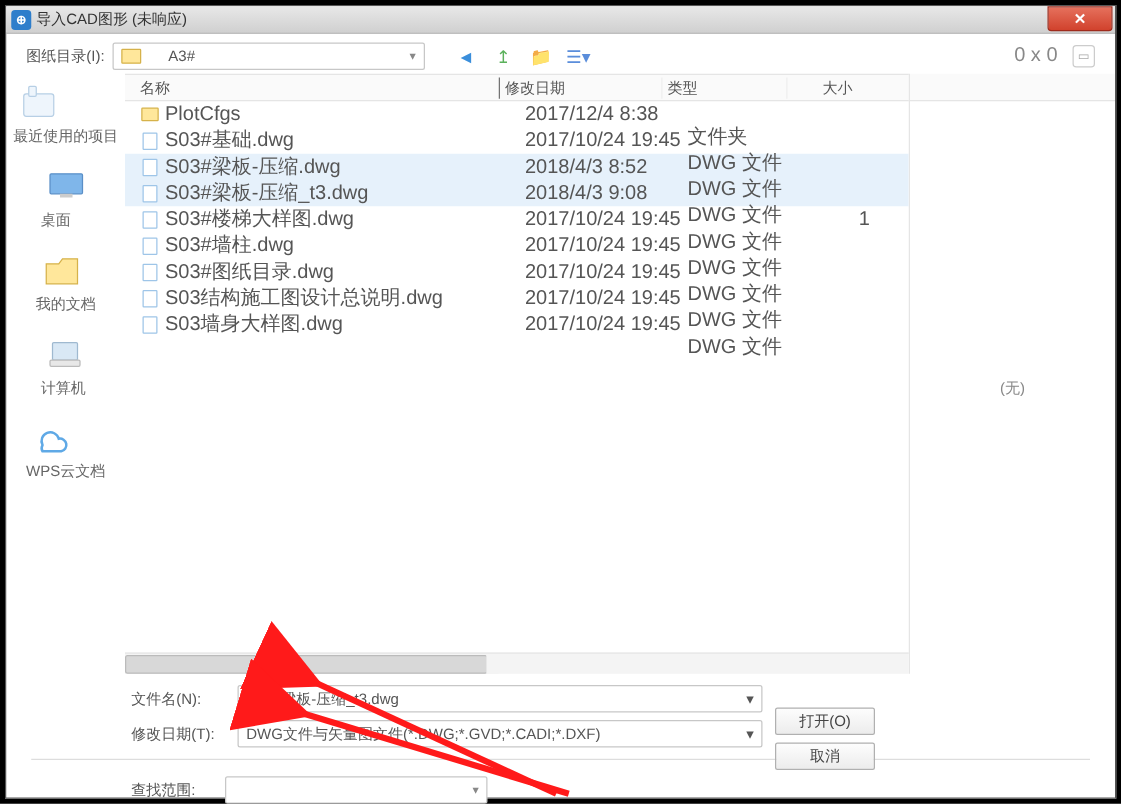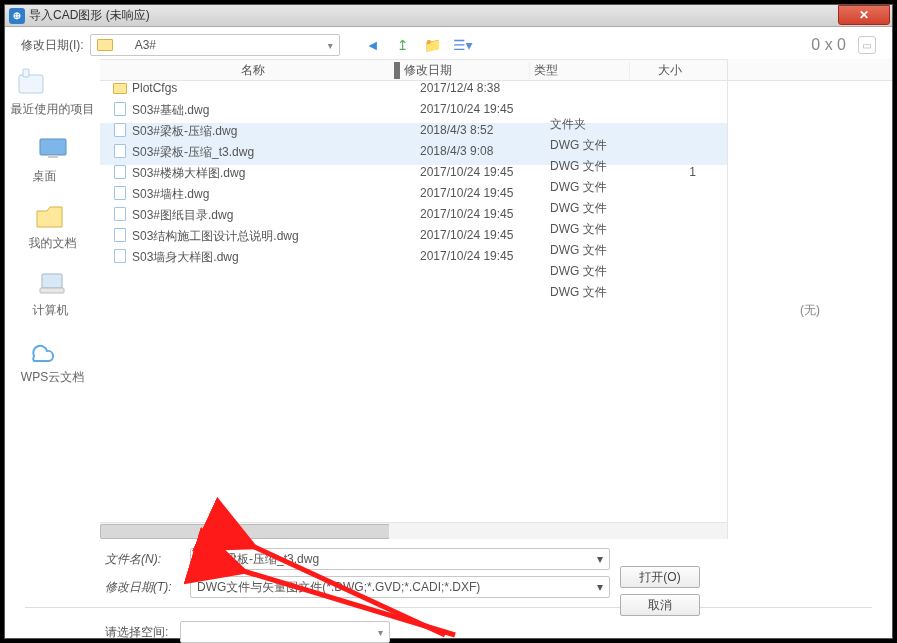--- a/index.html
+++ b/index.html
@@ -18,44 +18,44 @@
   .coord { color: #888; font-size: 16px; margin-left: 28px; }
   .maxico { width:18px; height:18px; border:1px solid #ccc; border-radius:3px; margin-left:6px; display:flex; align-items:center; justify-content:center; color:#aaa; font-size:10px; }
 
   .body-area { display: flex; height: 480px; }
   .sidebar { width: 95px; padding-top: 6px; display: flex; flex-direction: column; align-items: center; gap: 14px; font-size: 12px; color: #666; }
   .side-item { display: flex; flex-direction: column; align-items: flex-start; gap: 2px; cursor: pointer; }
   .side-ico { width: 40px; height: 34px; display: flex; align-items: center; justify-content: center; }
 
   .filelist-wrap { flex: 1; display: flex; flex-direction: column; border-left: 0; }
   .header-row { display: flex; height: 22px; align-items: center; border-top: 1px solid #e5e5e5; border-bottom: 1px solid #e5e5e5; font-size: 12px; color: #555; background: #fafafa; }
-  .h-name { width: 300px; padding-left: 12px; border-right: 6px solid #737373; text-align: center; }
+  .h-name { width: 300px; padding-left: 12px; border-right: 1px solid #737373; }
   .h-date { width: 130px; padding-left: 4px; border-right: 1px solid #eee; }
   .h-type { width: 100px; padding-left: 4px; border-right: 1px solid #eee; }
   .h-size { width: 60px; padding-left: 4px; text-align: right; padding-right: 8px; }
   .rows { flex: 1; overflow: hidden; position:relative; }
-  .row { display: flex; height: 21px; align-items: flex-start; font-size: 12px; color: #555; padding-left: 12px; }
+  .row { display: flex; height: 21px; align-items: center; font-size: 16px; color: #555; padding-left: 12px; }
   .row.sel { background: #e6f1fb; }
   .row .ico { width: 16px; height: 14px; margin-right: 4px; display:inline-flex; align-items:center; justify-content:center; }
   .fold-ico { background:#ffe79b; border:1px solid #d6b24a; border-radius:1px; width:14px; height:11px; }
   .dwg-ico { display:inline-block; width:12px; height:14px; background:#fff; border:1px solid #9ec5e8; border-radius:1px; position:relative; }
   .c-name { width: 288px; white-space:nowrap; overflow:hidden; }
   .c-date { width: 130px; }
   .c-type { width: 100px; margin-top: 35px; }
   .c-size { width: 52px; text-align: right; padding-right:6px; }
   .hscroll { height: 17px; border-top:1px solid #e5e5e5; background:#f4f4f4; position:relative; }
   .hscroll .thumb { position:absolute; left:0; top:1px; width:290px; height:15px; background:#d8d8d8; border:1px solid #bbb; border-radius:2px; }
   .hscroll .gap { position:absolute; left:289px; top:1px; width:10px; height:15px; background:#f4f4f4; }
 
   .preview { width: 165px; border-left: 1px solid #e5e5e5; display:flex; flex-direction:column; }
   .preview-body { flex:1; display:flex; align-items:center; justify-content:center; color:#888; font-size:12px; }
 
   .file-fields { padding: 6px 24px 0 100px; font-size: 12px; color: #555; }
   .frow { display: flex; align-items: center; height: 28px; gap: 10px; }
-  .frow label { width: 75px; font-style: italic; }
+  .frow label { width: 75px; }
   .frow .combo2 { flex: 0 0 420px; height: 22px; border:1px solid #c7c7c7; display:flex; align-items:center; padding:0 6px; font-size:12px; color:#555; justify-content:space-between; border-radius:2px; }
   .btn { width: 80px; height: 22px; border:1px solid #b0b0b0; background:linear-gradient(#fdfdfd,#ececec); border-radius:2px; font-size:12px; color:#444; display:flex; align-items:center; justify-content:center; cursor:pointer;margin-top:36px; }
 
   .sep { height:1px; background:#ddd; margin: 6px 20px; }
 
   .bottom { padding: 4px 24px 4px 100px; font-size:12px; color:#555; }
   .brow { display:flex; align-items:center; height:28px; gap:10px; }
   .brow label { width:65px; text-align:left; }
 
   
@@ -66,21 +66,21 @@
 
 <div class="window">
   <div class="title-bar">
     <span class="app-icon">⊕</span>
     <span>导入CAD图形 (未响应)</span>
     <span class="spacer"></span>
     <div class="close-btn">✕</div>
   </div>
 
   <div class="toolbar">
-    <span>修改日期(I):</span>
+    <span>图纸目录(I):</span>
     <div class="combo" style="width:250px">
       <span class="folder-mini"></span>
       <span>A3#</span>
       <span class="chev">▾</span>
     </div>
     <div class="tb-icons">
       <span class="tb-ico" style="color:#3a8edb">◄</span>
       <span class="tb-ico" style="color:#5bb15b">↥</span>
       <span class="tb-ico" style="color:#e8a23c">📁</span>
       <span class="tb-ico" style="color:#5b8edb">☰▾</span>
@@ -257,21 +257,21 @@
         <span class="chev">▾</span>
       </div>
       <div class="btn">取消</div>
     </div>
   </div>
 
   <div class="sep"></div>
 
   <div class="bottom">
     <div class="brow">
-      <label>请选择空间:</label>
+      <label>查找范围:</label>
       <div class="combo" style="width:210px; color:#aaa">
         <span style="flex:1"></span>
           <span class="chev">▾</span>
       </div>
     </div>
 
   </div>
 
   <svg class="arrows">
     <defs>

